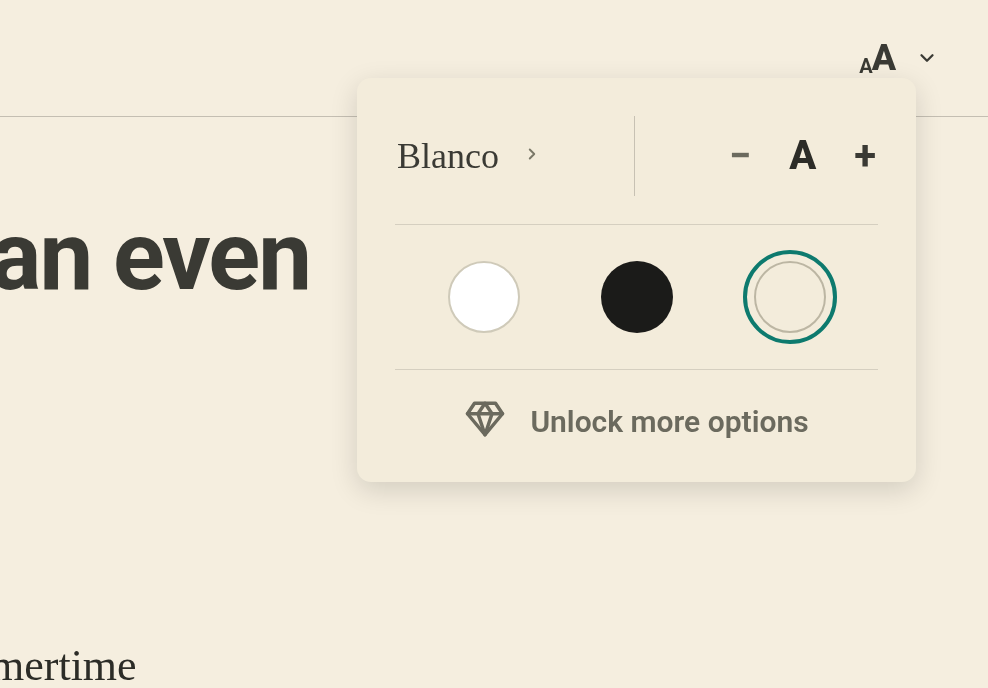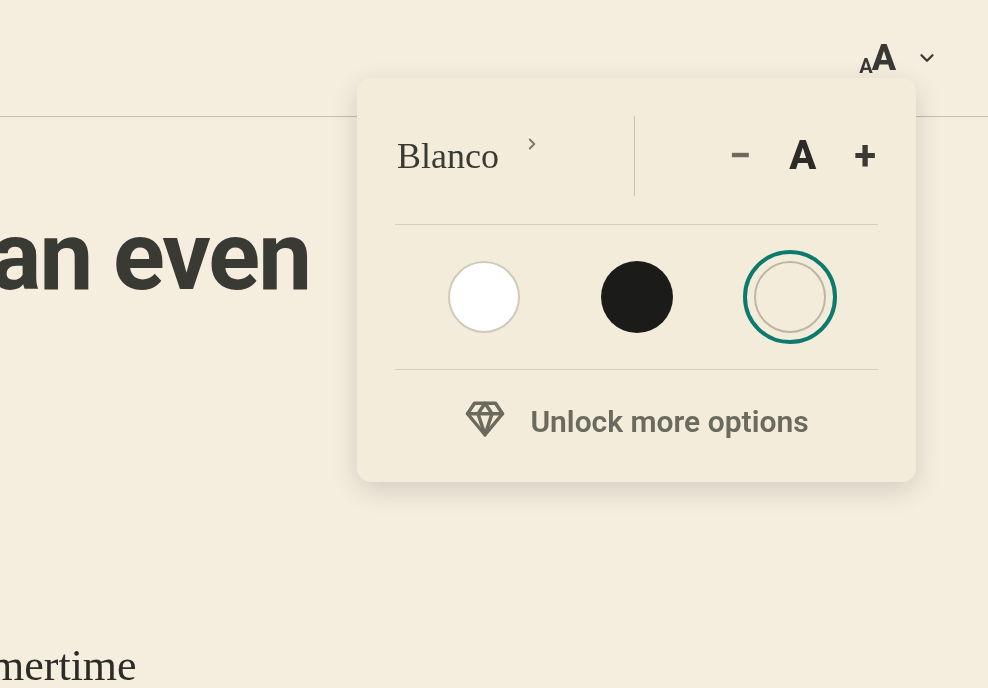--- a/index.html
+++ b/index.html
@@ -72,20 +72,21 @@
       padding: 28px 40px 32px 40px;
     }
     .pop-row1 {
       display: flex;
       align-items: center;
       justify-content: space-between;
       padding: 10px 0 28px 0;
     }
     .font-select {
       display: flex;
+      align-items: center;
       gap: 24px;
       cursor: pointer;
     }
     .font-name {
       font-size: 36px;
       font-weight: 400;
       color: #3a3a34;
       font-family: Georgia, "Times New Roman", serif;
     }
     .chevron-right svg { width: 18px; height: 18px; }

